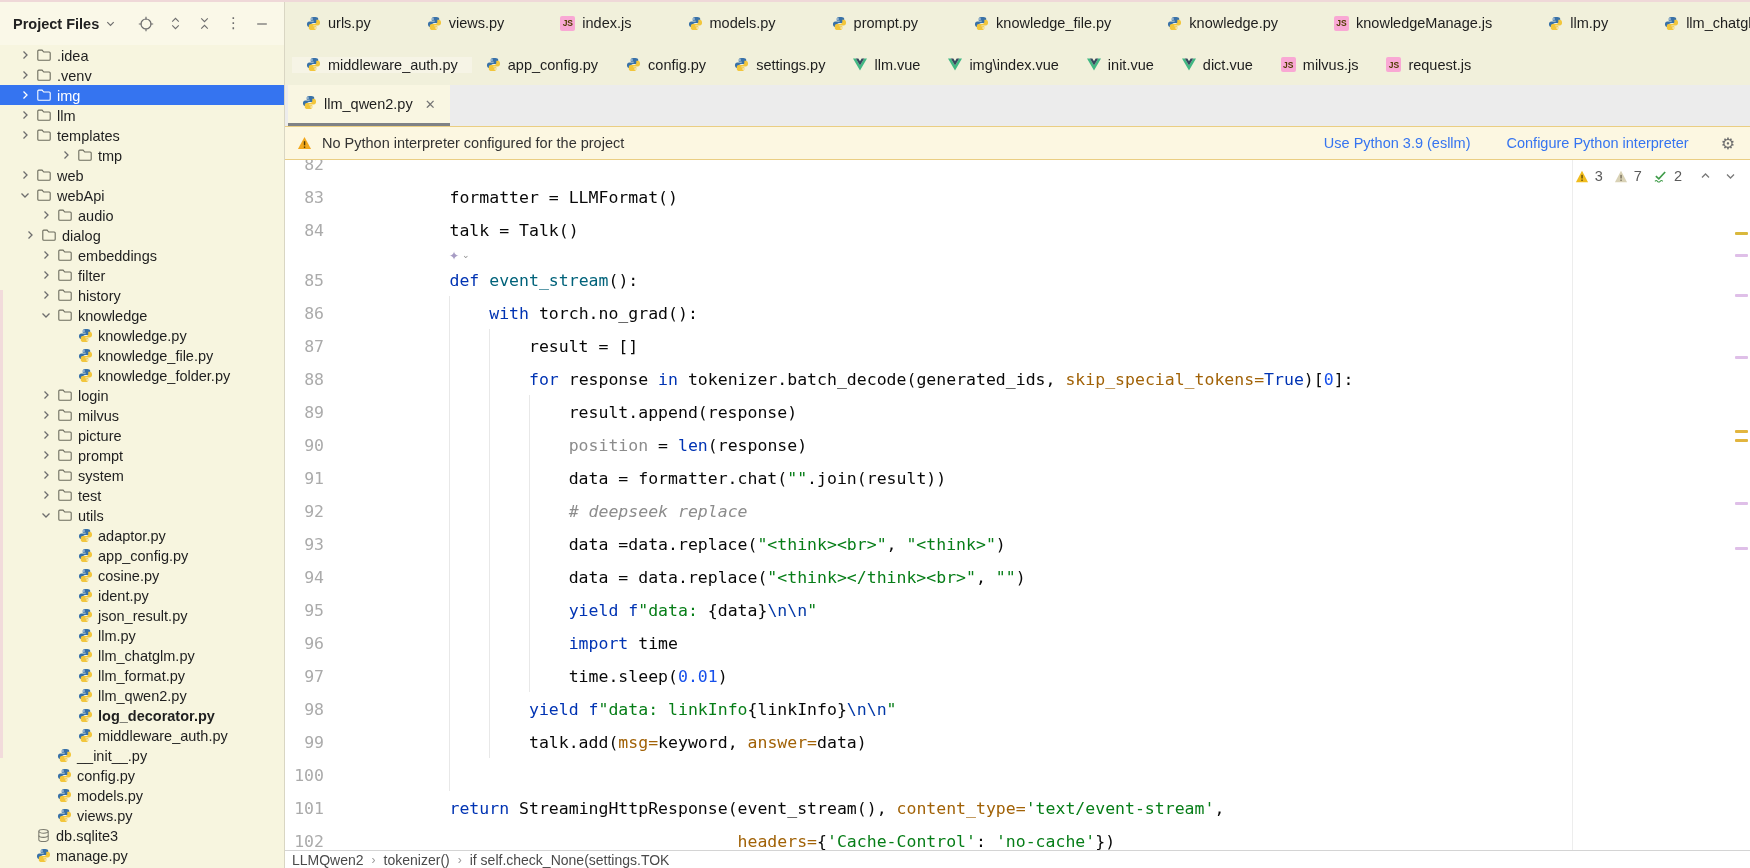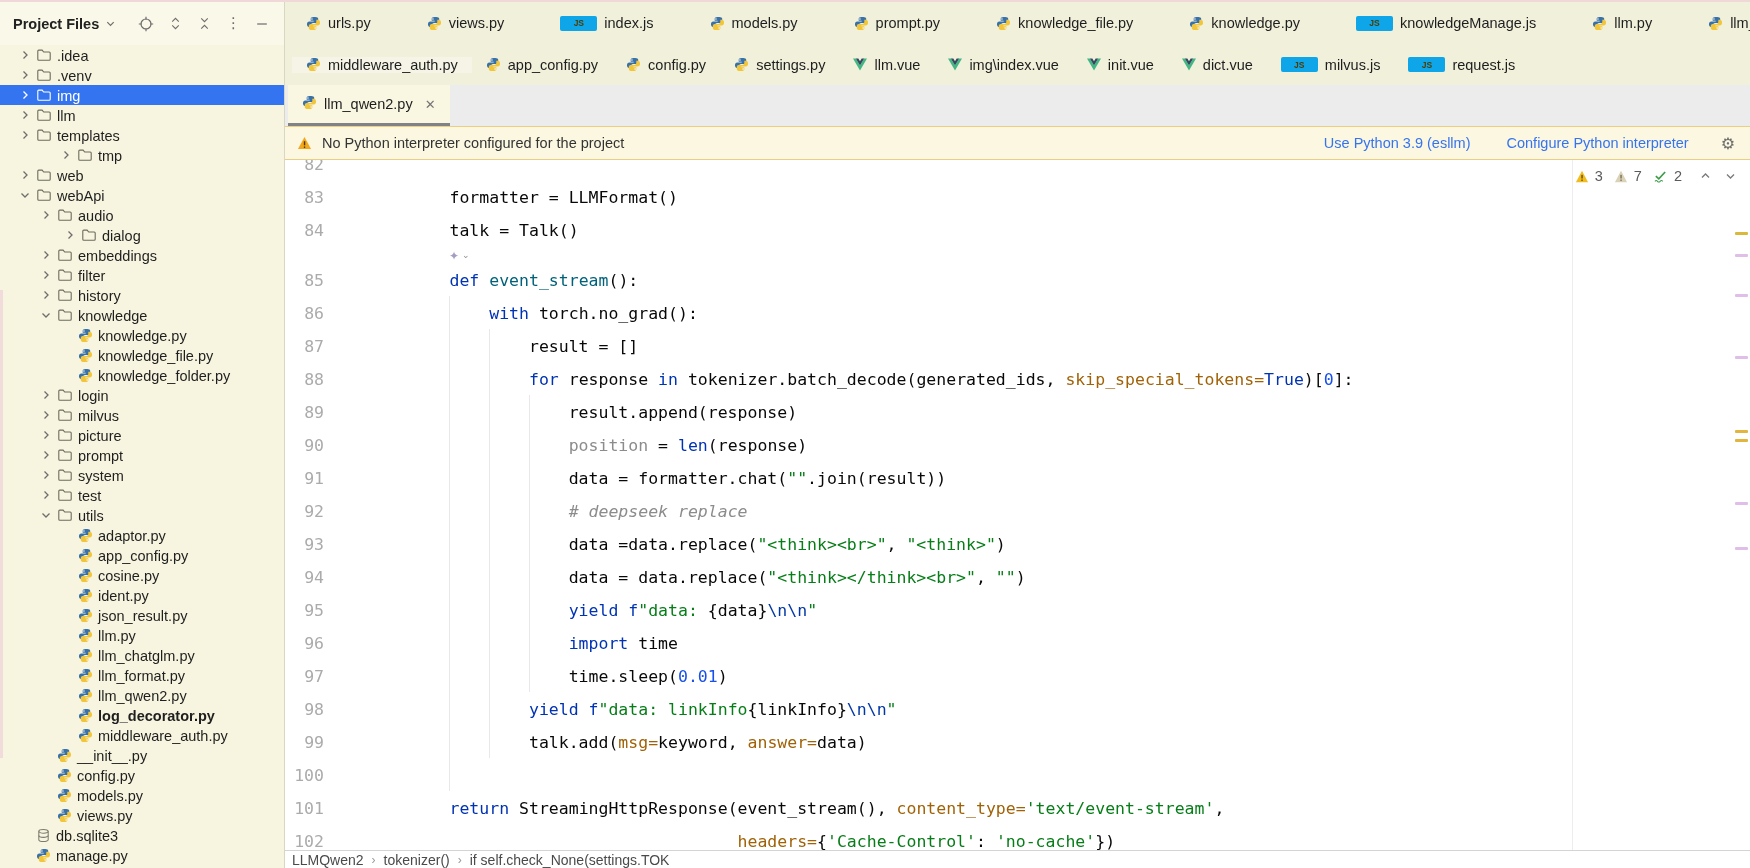--- a/index.html
+++ b/index.html
@@ -24,21 +24,21 @@
   .main{position:absolute;left:285px;top:2px;right:0;bottom:0;display:flex;flex-direction:column;}
   .tabrow{display:flex;align-items:center;padding-left:7px;background:#F1F0DB;flex:none;}
   .row1{height:42px;gap:28px;}
   .row2{height:41px;}
   .row3{height:41px;background:#ECECEC;padding-left:3px;align-items:stretch;}
   .tab{display:flex;align-items:center;gap:7px;padding:0 14px;font-size:14.5px;color:#1E1E1E;white-space:nowrap;}
   .tab.hl{background:#F6F4E6;}
   .row3 .tab.active{background:#F9F6E2;border-bottom:3px solid #7F8286;box-sizing:border-box;}
   .tab .close{color:#757575;font-size:13px;margin-left:5px;}
   .more{margin-left:auto;margin-right:16px;font-family:"DejaVu Sans",sans-serif;font-size:16px;color:#5A5A5A;}
-  .jsbadge{width:37px;height:15px;flex:none;background:#0ea5e9;color:#4F3D00;font-weight:700;font-size:8.5px;display:flex;align-items:center;justify-content:center;border-radius:2px;}
+  .jsbadge{width:15px;height:15px;flex:none;background:#f9a8d4;color:#4F3D00;font-weight:700;font-size:8.5px;display:flex;align-items:center;justify-content:center;border-radius:2px;}
 
   
   .banner{height:34px;flex:none;background:#FCF7E1;border-top:1px solid #EACE83;border-bottom:1px solid #EACE83;box-sizing:border-box;display:flex;align-items:center;padding:0 15px 0 12px;gap:10px;font-size:14.5px;color:#333;}
   .banner .blink{color:#3574F0;cursor:pointer;}
   .banner .sp{flex:1;}
   .banner .gear{font-family:"DejaVu Sans",sans-serif;font-size:16px;color:#6E6E6E;margin-left:22px;}
   .banner .blink + .blink{margin-left:26px;}
 
   
   .editor{position:relative;flex:1;background:#fff;overflow:hidden;}
@@ -169,21 +169,21 @@
         </div>
         <div class="trow" style="padding-left: 40px;">
           <svg class="chev" width="12" height="12" viewBox="0 0 12 12">
             <path d="M4.5 2.5 8 6l-3.5 3.5" fill="none" stroke="#6E6E6E" stroke-width="1.3"></path>
           </svg>
           <svg width="16" height="16" viewBox="0 0 16 16">
             <path d="M1.8 4.1c0-.5.4-1 1-1h3.3l1.6 1.9h5.5c.5 0 1 .4 1 1v6.3c0 .5-.5 1-1 1H2.8c-.6 0-1-.5-1-1V4.1z" fill="none" stroke="#6C6C5E" stroke-width="1.1"></path>
           </svg>
           <span class="lbl">audio</span>
         </div>
-        <div class="trow" style="padding-left: 64px;">
+        <div class="trow" style="padding-left: 24px;">
           <svg class="chev" width="12" height="12" viewBox="0 0 12 12">
             <path d="M4.5 2.5 8 6l-3.5 3.5" fill="none" stroke="#6E6E6E" stroke-width="1.3"></path>
           </svg>
           <svg width="16" height="16" viewBox="0 0 16 16">
             <path d="M1.8 4.1c0-.5.4-1 1-1h3.3l1.6 1.9h5.5c.5 0 1 .4 1 1v6.3c0 .5-.5 1-1 1H2.8c-.6 0-1-.5-1-1V4.1z" fill="none" stroke="#6C6C5E" stroke-width="1.1"></path>
           </svg>
           <span class="lbl">dialog</span>
         </div>
         <div class="trow" style="padding-left: 40px;">
           <svg class="chev" width="12" height="12" viewBox="0 0 12 12">

